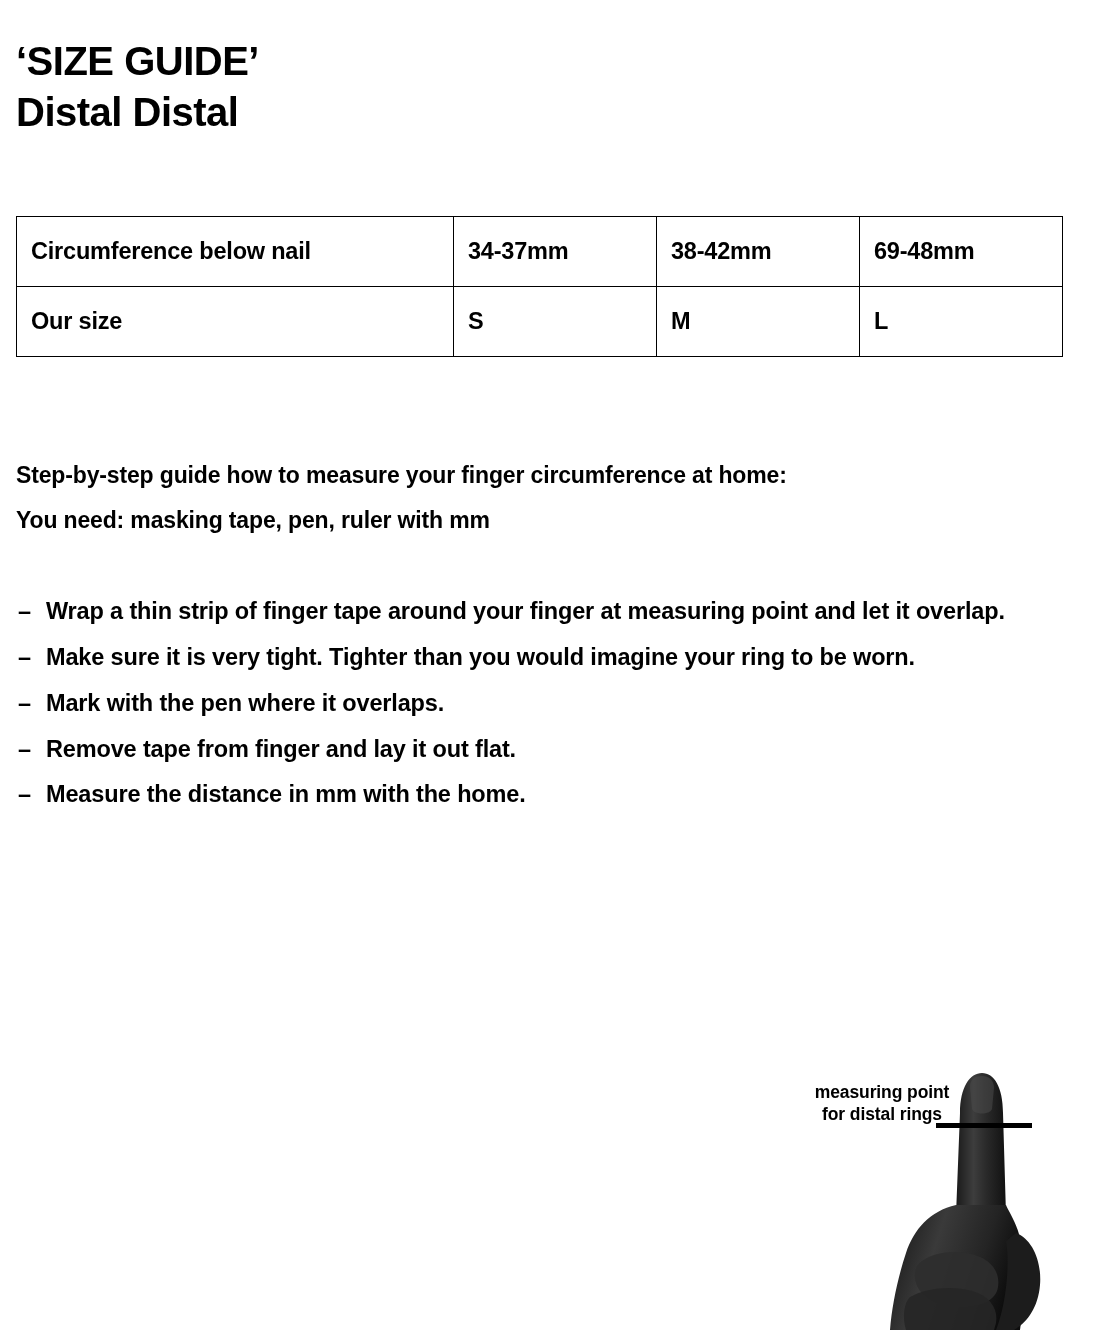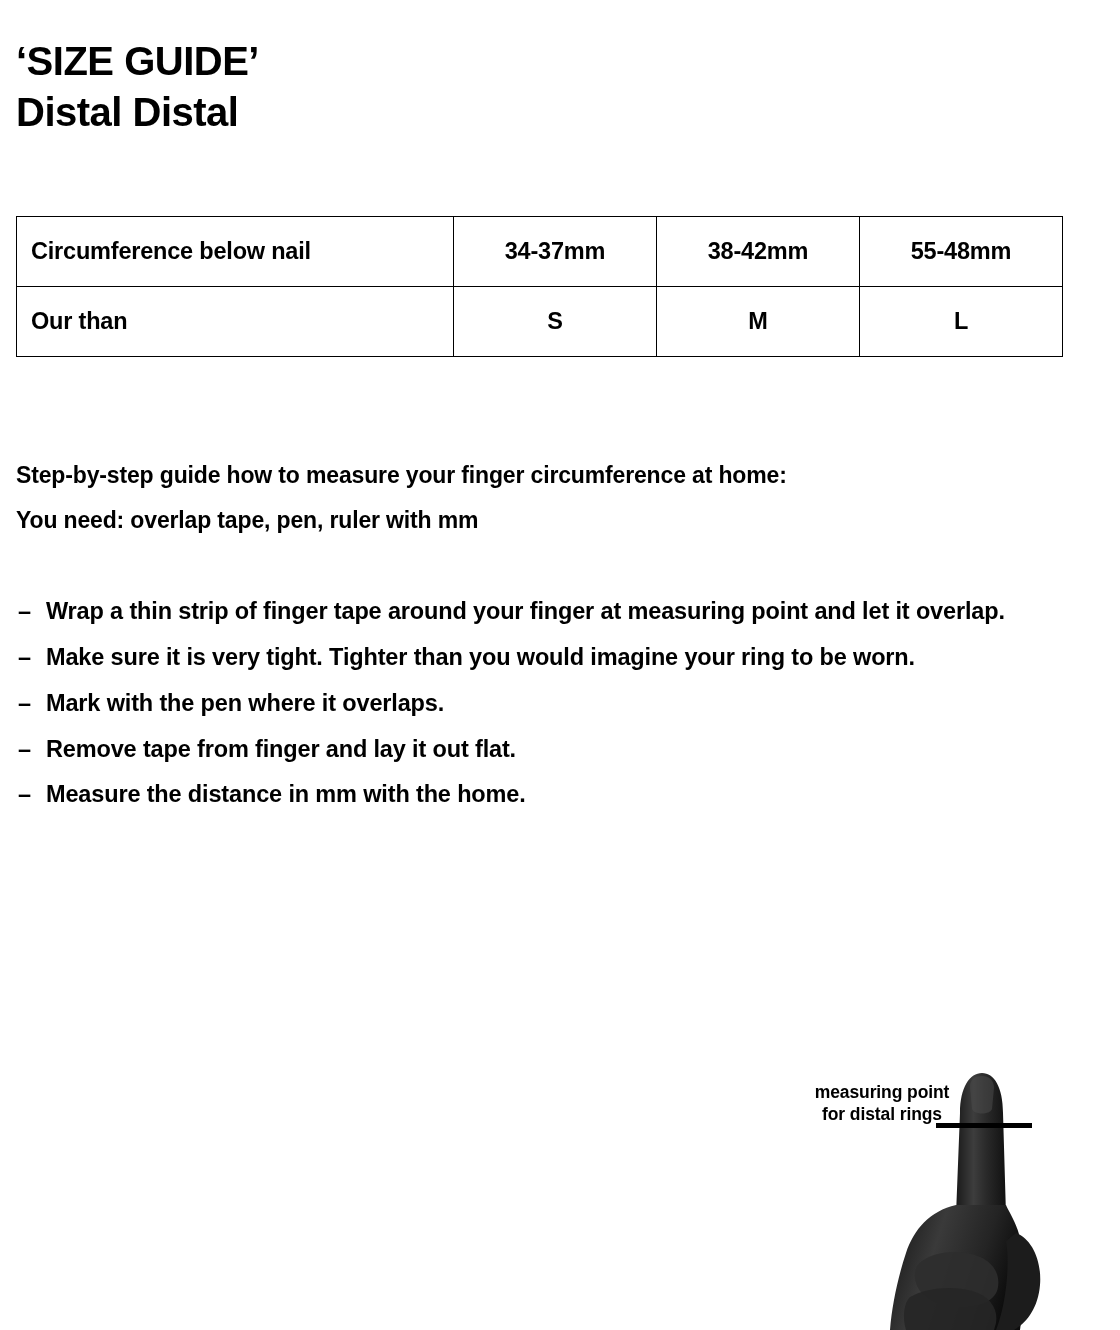--- a/index.html
+++ b/index.html
@@ -55,21 +55,21 @@
     font-weight: 600;
     letter-spacing: -0.2px;
     padding: 0 14px;
     vertical-align: middle;
   }
   td.label-cell {
     text-align: left;
     width: 408px;
   }
   td.val-cell {
-    text-align: center;
+    text-align: left;
   }
   .guide {
     margin-top: 96px;
     font-size: 23px;
     font-weight: 600;
     line-height: 1.95;
     letter-spacing: -0.15px;
   }
   .guide p { margin: 0; }
   ul.steps {
@@ -126,34 +126,34 @@
     <div class="title-line">Distal Distal</div>
   </div>
 
 
   <table class="size-table">
     <tbody>
       <tr>
         <td class="label-cell">Circumference below nail</td>
         <td class="val-cell">34-37mm</td>
         <td class="val-cell">38-42mm</td>
-        <td class="val-cell">55-48mm</td>
+        <td class="val-cell">69-48mm</td>
       </tr>
       <tr>
-        <td class="label-cell">Our than</td>
+        <td class="label-cell">Our size</td>
         <td class="val-cell">S</td>
         <td class="val-cell">M</td>
         <td class="val-cell">L</td>
       </tr>
     </tbody>
   </table>
 
   <div class="guide">
     <p>Step-by-step guide how to measure your finger circumference at home:</p>
-    <p>You need: overlap tape, pen, ruler with mm</p>
+    <p>You need: masking tape, pen, ruler with mm</p>
   </div>
 
   <ul class="steps">
     <li>
       <span class="dash">–</span>
       <span>Wrap a thin strip of finger tape around your finger at measuring point and let it overlap.</span>
     </li>
     <li>
       <span class="dash">–</span>
       <span>Make sure it is very tight. Tighter than you would imagine your ring to be worn.</span>

